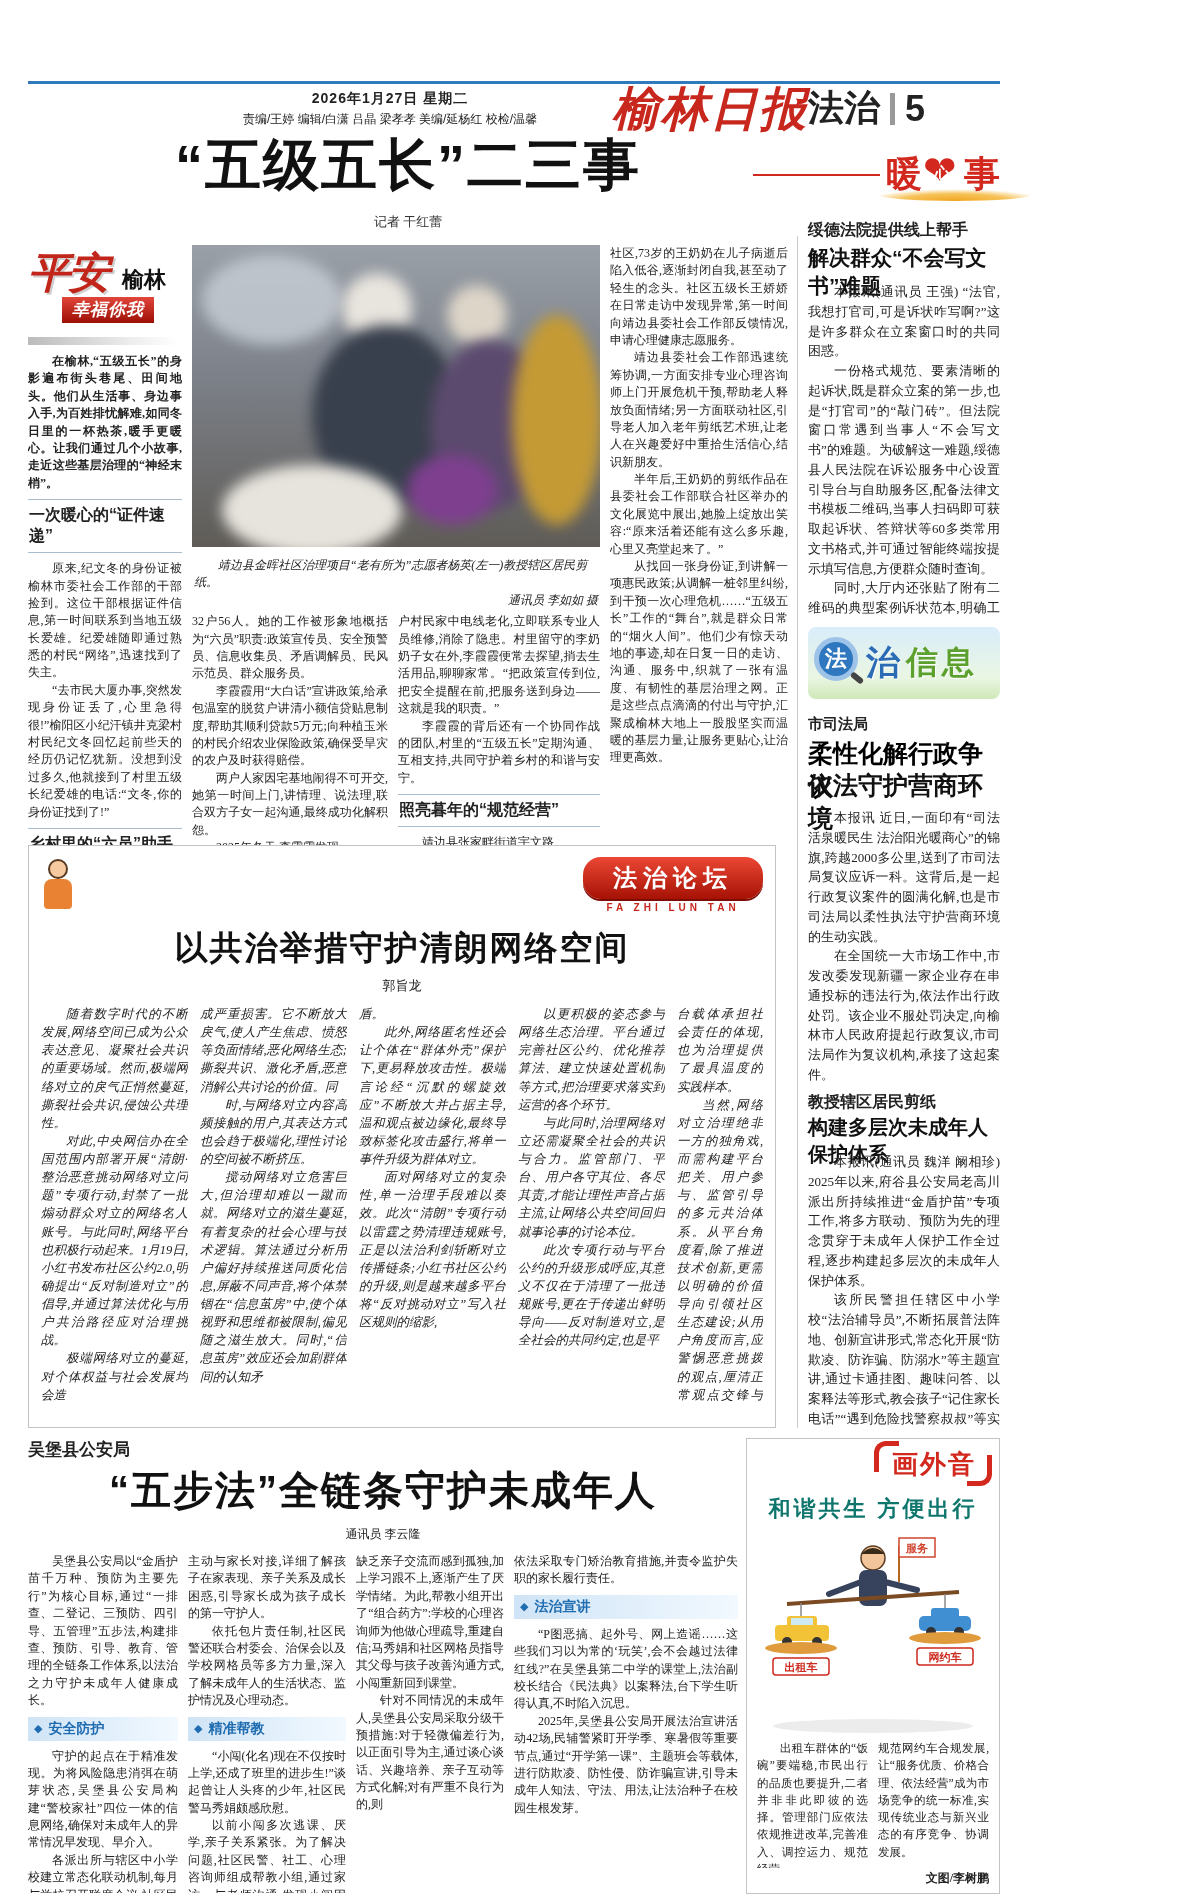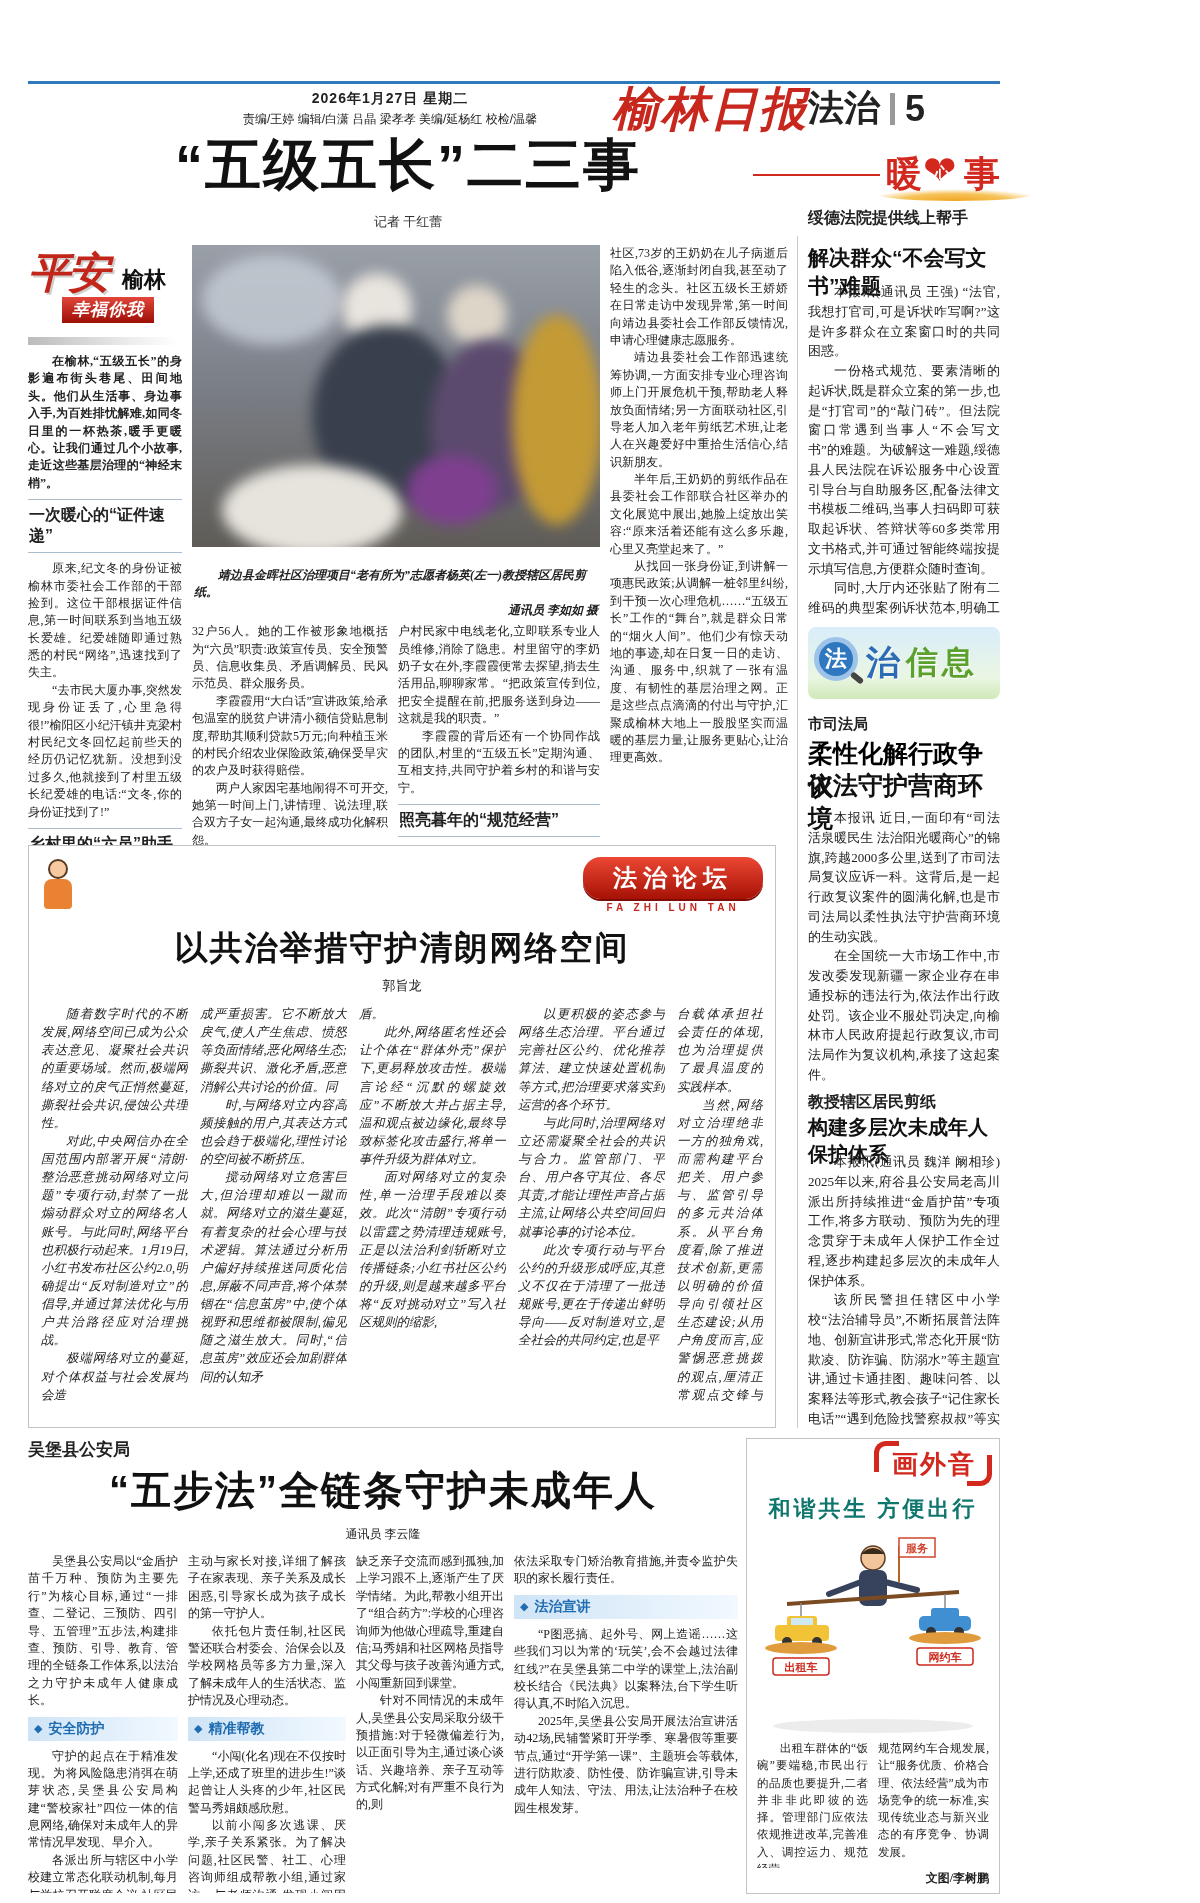--- a/index.html
+++ b/index.html
@@ -41,21 +41,21 @@
                text-shadow:2px 2px 0 #cfcfcf; letter-spacing:-2px; }
   .badge-black { font-size:22px; font-weight:900; color:#111; margin-left:14px; }
   .badge-ribbon { display:inline-block; margin-left:34px; margin-top:-6px; padding:1px 10px 2px;
                   background:linear-gradient(180deg,#e2463a,#9d0f06); color:#fff; font-size:17px;
                   font-weight:bold; font-style:italic; letter-spacing:1px; }
   .badge::after { content:""; position:absolute; left:0; bottom:0; width:150px; height:8px;
                   background:linear-gradient(90deg,#bbb,#eee 70%,transparent); }
   
   .photo { position:relative; height:302px; background:linear-gradient(180deg,#9aa0a8 0%,#7e838c 40%,#5f5c57 100%); overflow:hidden; }
   .blob { position:absolute; border-radius:50%; filter:blur(7px); }
-  .caption { font-size:12px; font-style:italic; font-weight:bold; line-height:1.45; padding:20px 2px 4px; color:#222; }
+  .caption { font-size:12px; font-style:italic; font-weight:normal; line-height:1.45; padding:10px 2px 4px; color:#222; }
   .caption .cap-text { text-indent:2em; display:block; }
   .caption .credit { display:block; text-align:right; }
   .mid-cols { display:flex; gap:10px; flex:1; overflow:hidden; }
   .mid-cols .mca { width:196px; overflow:hidden; }
   .mid-cols .mcb { width:202px; overflow:hidden; }
 
   
   .forum { position:absolute; left:28px; top:845px; width:748px; height:583px;
            border:1px solid #c3c3c3; padding:8px 12px; }
   .forum-banner { display:flex; justify-content:space-between; align-items:center; gap:10px; height:62px; }
@@ -96,21 +96,21 @@
   .warm-logo { position:absolute; top:10px; left:-55px; width:247px; display:flex; align-items:center; }
   .warm-line { flex:1; height:2px; background:#d2281e; margin-right:6px; }
   .warm-chars { position:relative; display:flex; align-items:center; }
   .warm-chars::after { content:""; position:absolute; left:-6px; bottom:-2px; width:150px; height:12px;
                        background:radial-gradient(60% 100% at 50% 100%, #f2a51f 0%, #f6c35a 60%, transparent 100%);
                        border-radius:50%; z-index:0; }
   .warm-ch { position:relative; z-index:1; color:#d2281e; font-size:36px; font-weight:900; font-family:"Liberation Sans",sans-serif; }
   .warm-heart { position:relative; z-index:1; width:40px; height:40px; margin:0 1px; }
   .warm-heart .hglyph { position:absolute; left:0; top:-4px; font-size:40px; color:#d2281e; line-height:1; }
   .warm-heart .hch { position:absolute; left:12px; top:9px; color:#fff; font-size:15px; font-weight:bold; z-index:2; }
-  .warm-kicker { position:absolute; top:68px; width:100%; font-size:16px; font-weight:800; }
+  .warm-kicker { position:absolute; top:80px; width:100%; font-size:16px; font-weight:800; }
   .warm-hl { position:absolute; top:104px; width:100%; font-size:21px; font-weight:900; letter-spacing:0; color:#111; }
   .warm-body { position:absolute; top:142px; width:100%; height:334px; overflow:hidden; }
 
   .info-banner { position:absolute; top:487px; width:100%; height:72px; border-radius:8px;
                  background:linear-gradient(180deg,#d9edfa 0%,#eaf6e3 70%,#cfe8b8 100%);
                  display:flex; align-items:center; padding:0 6px; overflow:hidden; }
   .mag { position:relative; width:52px; height:52px; flex:0 0 52px; }
   .mag-ring { position:absolute; left:0; top:0; width:44px; height:44px; border-radius:50%;
               border:5px solid #9ec3e8; background:#2f78c0; display:flex; align-items:center; justify-content:center;
               color:#fff; font-size:22px; font-weight:900; }

